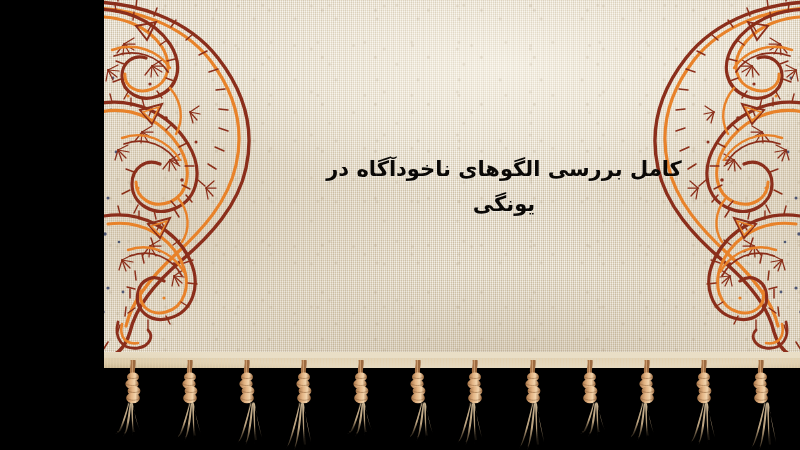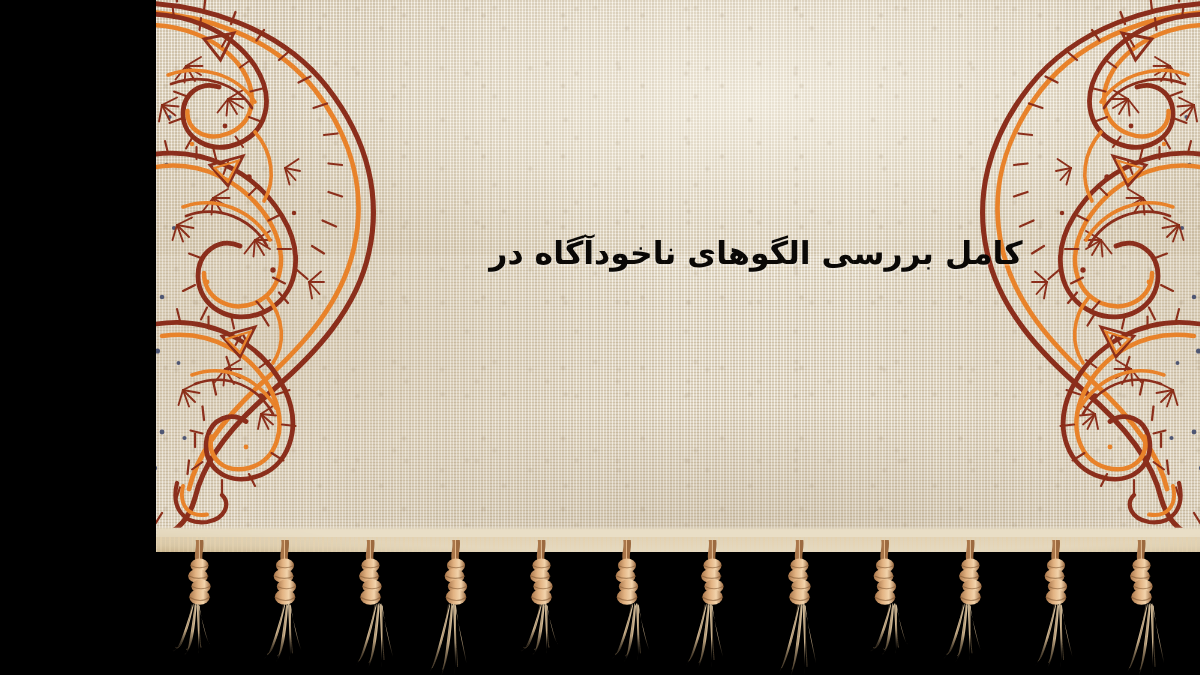--- a/index.html
+++ b/index.html
@@ -579,20 +579,21 @@
           <circle cx="60" cy="196" r="1.6"></circle>
             <circle cx="86" cy="306" r="1.6"></circle>
           <circle cx="50" cy="104" r="1.5"></circle>
         </g>
       </g>
     </svg>
   </div>
 
   <div class="title-block">
     <div class="title-line">کامل بررسی الگوهای ناخودآگاه در</div>
+    <div class="title-line">یونگی</div>
   </div>
 
   <div class="fabric-hem"></div>
   <div class="hem-fuzz"></div>
 
   <div class="black-band"></div>
 
   <div class="fringe">
       <div class="tassel" style="left: 9px;">
         <svg viewBox="0 0 40 90" xmlns="http://www.w3.org/2000/svg">

